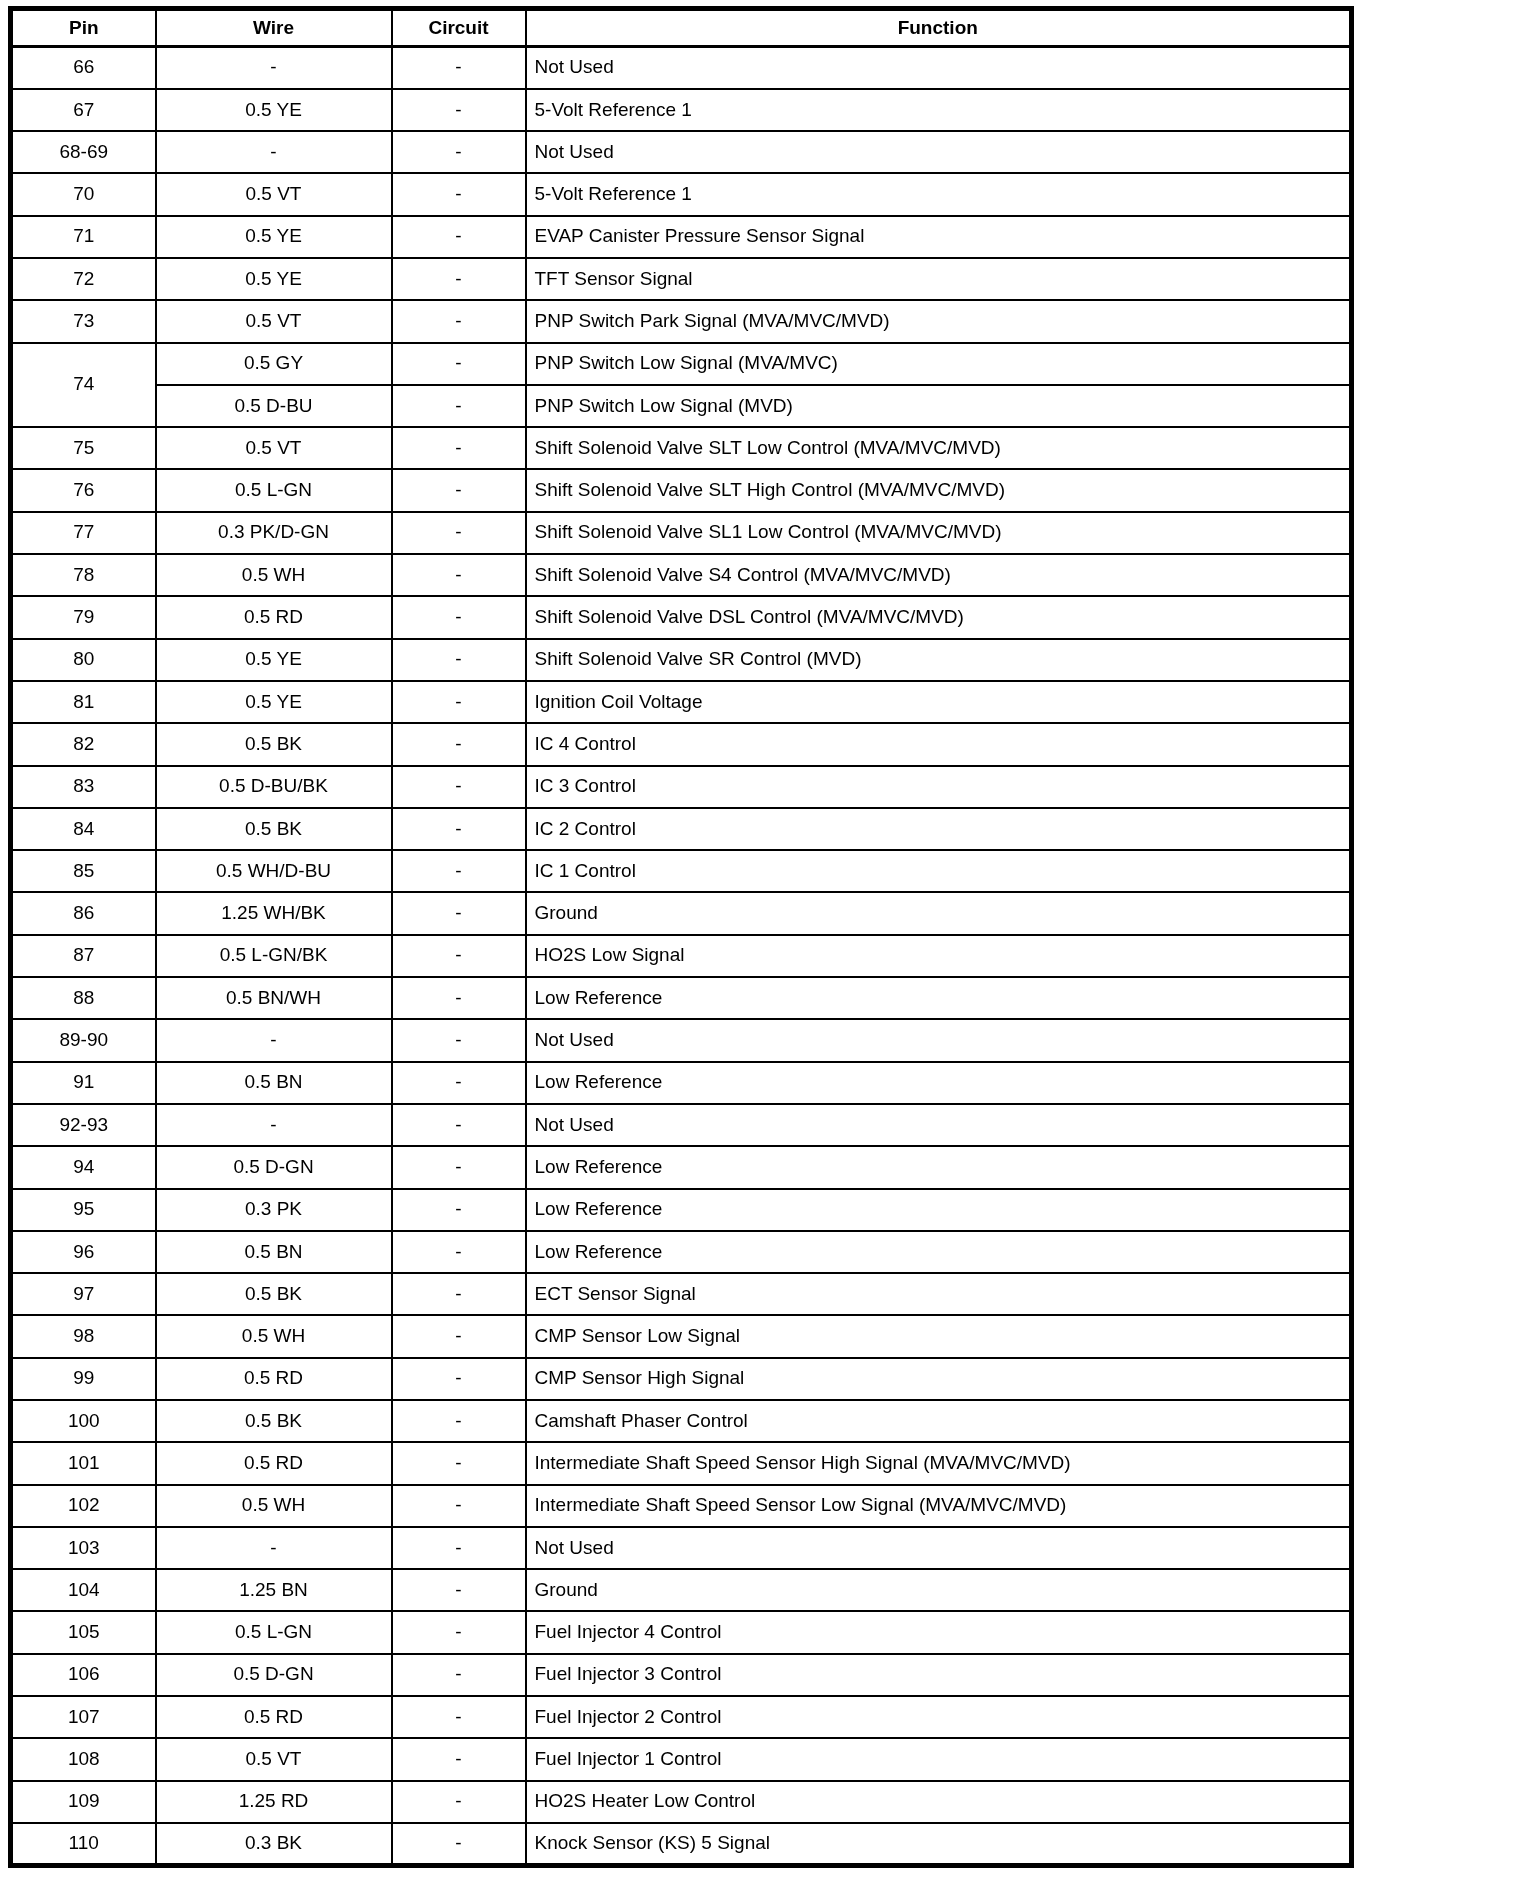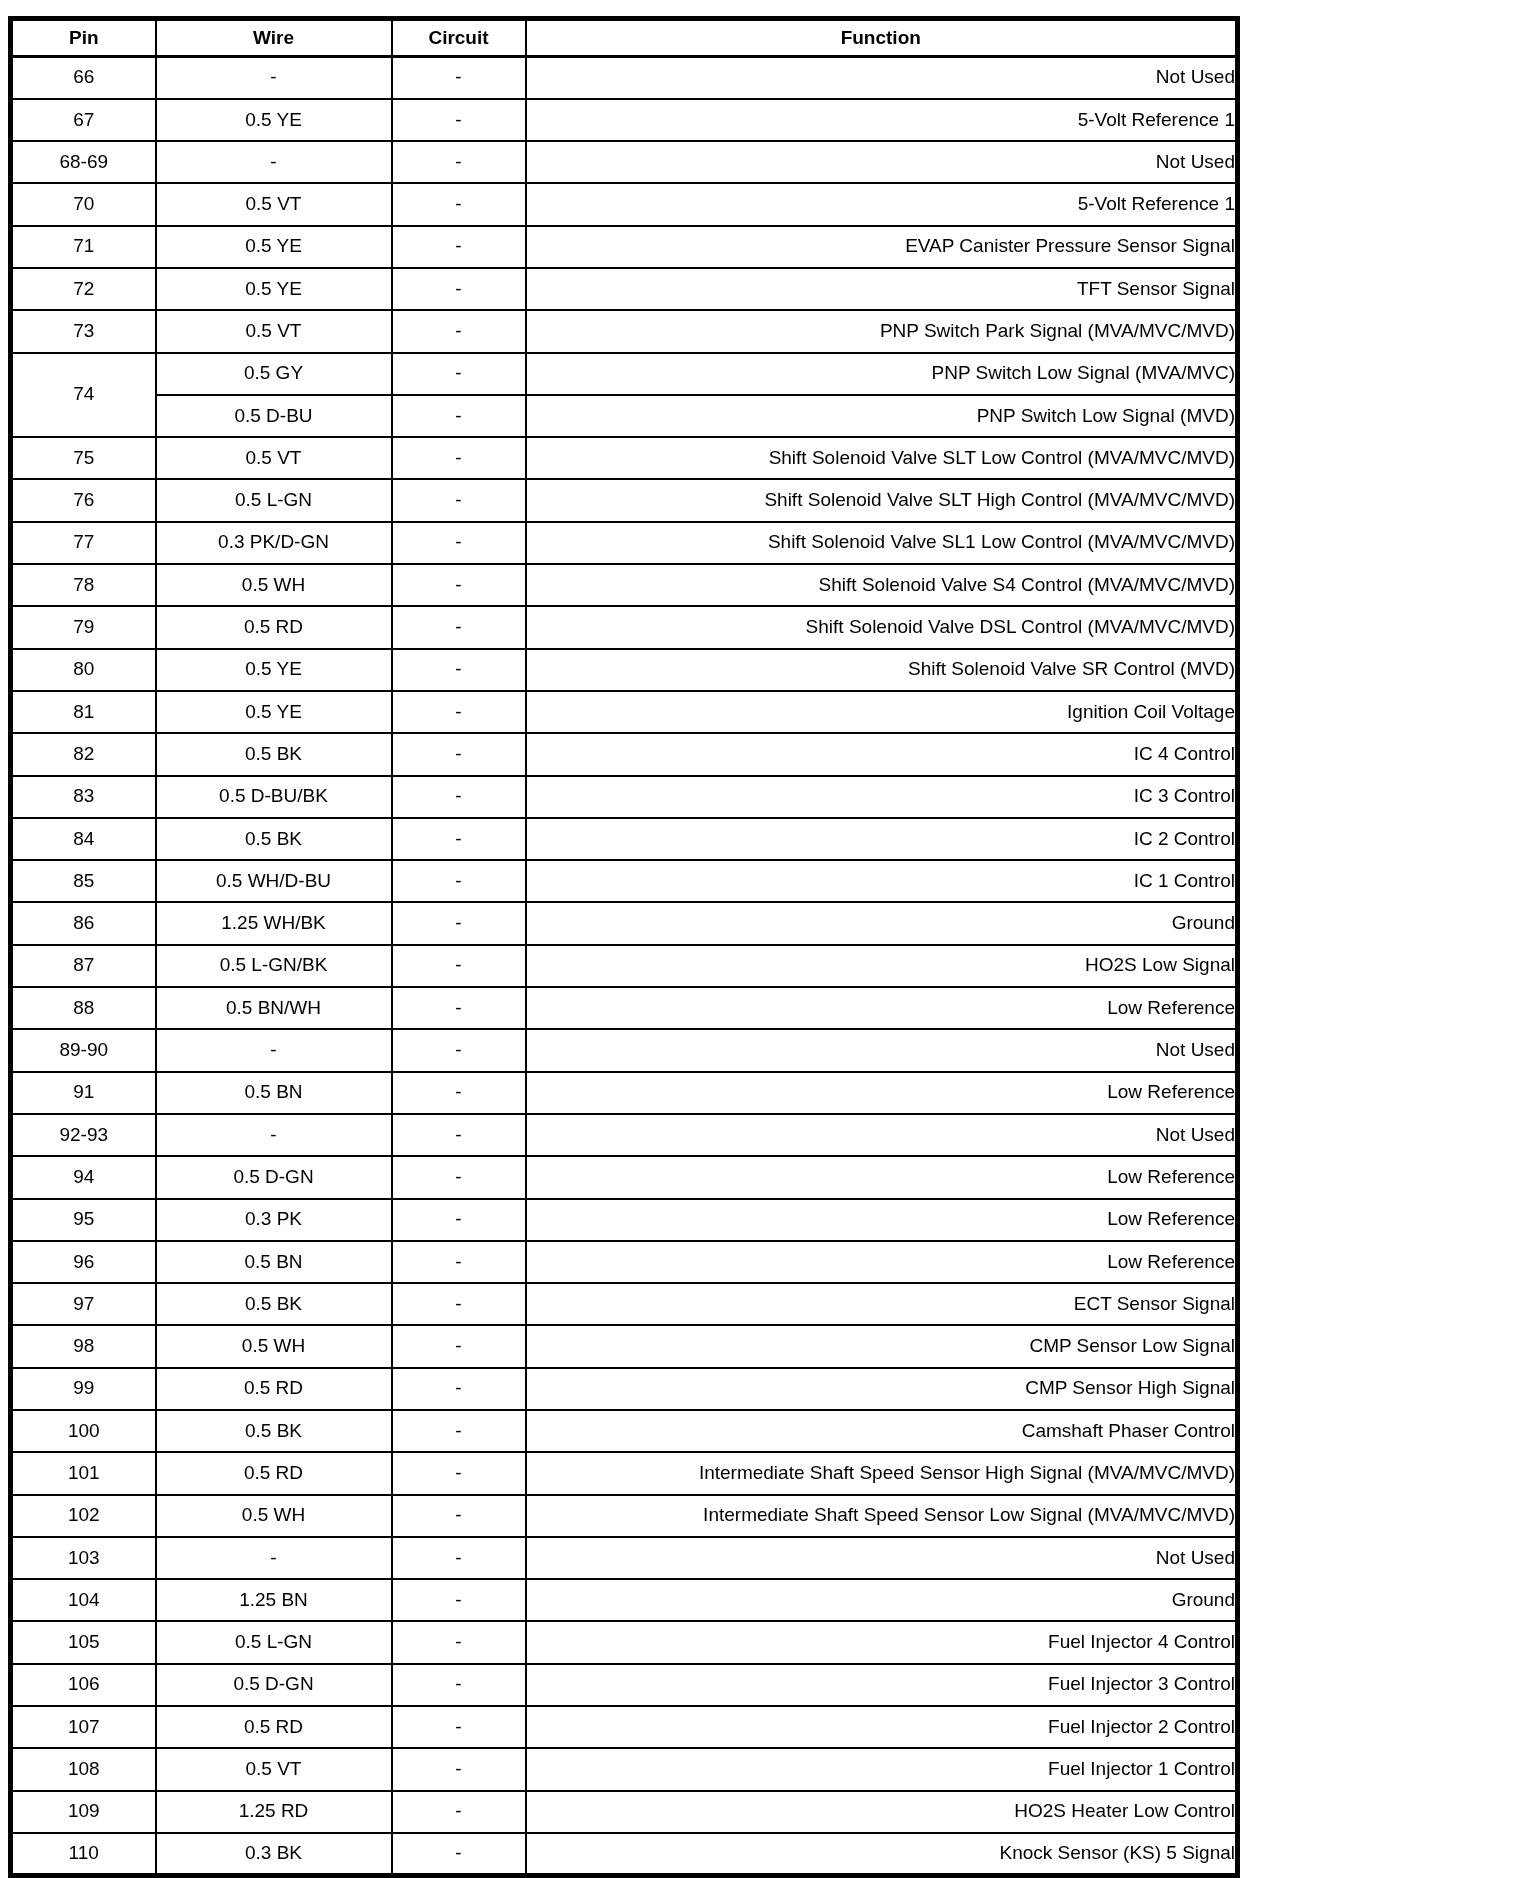--- a/index.html
+++ b/index.html
@@ -13,22 +13,22 @@
   }
   .page {
     position: relative;
     width: 1520px;
     height: 1878px;
     background: #ffffff;
   }
   table.pinout {
     position: absolute;
     left: 8px;
-    top: 16px;
-    width: 1232px;
+    top: 6px;
+    width: 1346px;
     height: 1862px;
     border-collapse: collapse;
     table-layout: fixed;
     border: 5px solid #000000;
   }
   col.col-pin     { width: 145px; }
   col.col-wire    { width: 236px; }
   col.col-circuit { width: 134px; }
   col.col-func    { width: auto;  }
   th, td {
@@ -43,21 +43,21 @@
   thead th {
     font-weight: bold;
     text-align: center;
     height: 34px;
     border-bottom: 3px solid #000000;
   }
   td.c-pin, td.c-wire, td.c-circuit {
     text-align: center;
   }
   td.c-func {
-    text-align: right;
+    text-align: left;
     padding-left: 8px;
   }
   tbody tr { height: 42px; }
 </style>
 </head>
 <body>
 
 <div class="page">
   <table class="pinout">
     <colgroup>

